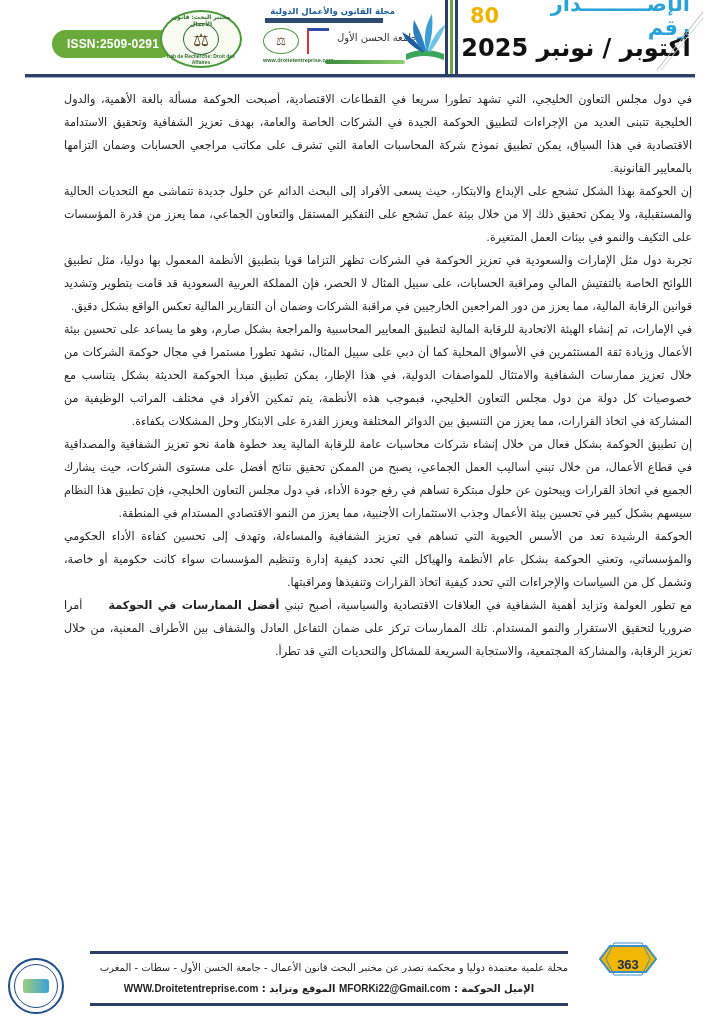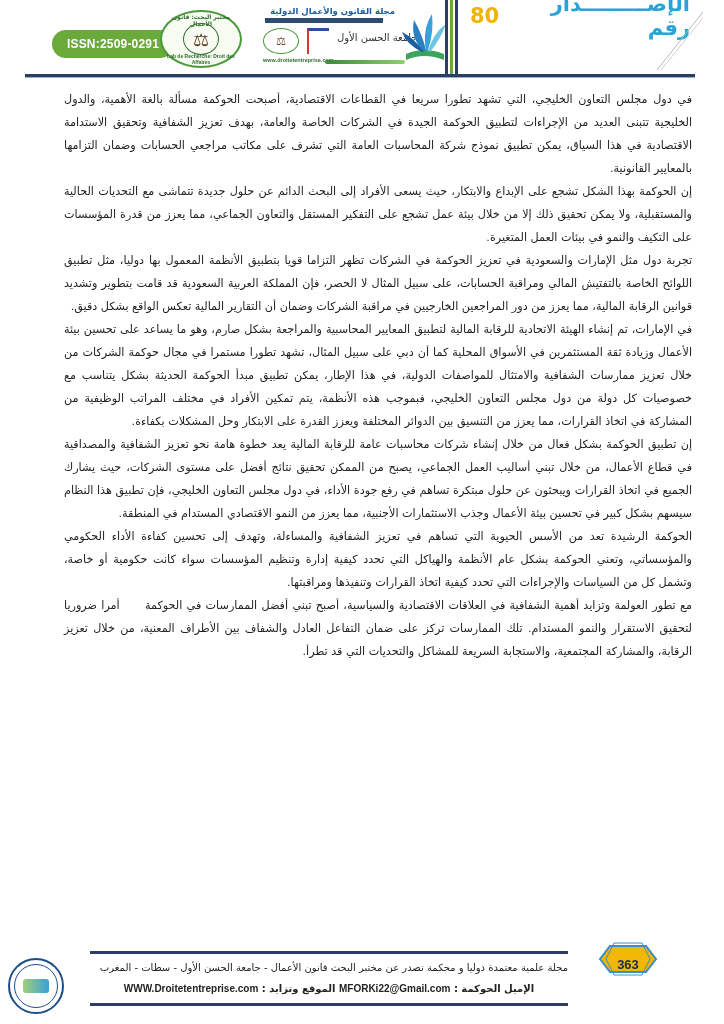--- a/index.html
+++ b/index.html
@@ -58,21 +58,21 @@
   .header-rule2 { position: absolute; left: 25px; top: 77px; width: 670px; height: 1px; background: #9bb0d0; }
 
   
   .content {
     position: absolute; left: 64px; top: 88px; width: 628px;
     direction: rtl; text-align: justify; text-align-last: right;
     font-family: "DejaVu Sans", sans-serif; font-size: 11.2px; line-height: 23px; color: #1f1f1f;
   }
   .content p { margin: 0; }
   .content .heading { font-weight: bold; font-size: 11.6px; }
-  .content b { font-weight: normal; margin-left: 21px; }
+  .content b { font-weight: bold; margin-left: 21px; }
 
   
   .footer-rule-top { position: absolute; left: 90px; top: 951px; width: 478px; height: 3px; background: #2c3e66; }
   .footer-rule-bot { position: absolute; left: 90px; top: 1003px; width: 478px; height: 3px; background: #2c3e66; }
   .footer-line1 {
     position: absolute; left: 90px; top: 962px; width: 478px; direction: rtl; text-align: right;
     font-size: 10px; font-weight: normal; color: #222; white-space: nowrap;
   }
   .footer-line2 {
     position: absolute; left: 90px; top: 983px; width: 478px; direction: rtl; text-align: center;
@@ -123,20 +123,21 @@
   <div class="vbars">
     <span style="background:#2c3e66"></span>
     <span style="background:#6aaa3a"></span>
     <span style="background:#2c3e66"></span>
   </div>
 
   <div class="issue-line">
     <span class="issue-label">الإصـــــــــدار رقم</span>
     <span class="issue-num">80</span>
   </div>
+  <div class="date-line">أكتوبر / نونبر 2025</div>
 
   <svg class="diag-lines" viewBox="0 0 50 62">
     <line x1="2" y1="60" x2="48" y2="2" stroke="#b8b8b8" stroke-width="1"></line>
     <line x1="6" y1="60" x2="48" y2="8" stroke="#d0d0d0" stroke-width="1"></line>
   </svg>
 
   <div class="header-rule"></div>
   <div class="header-rule2"></div>
 </div>
 

